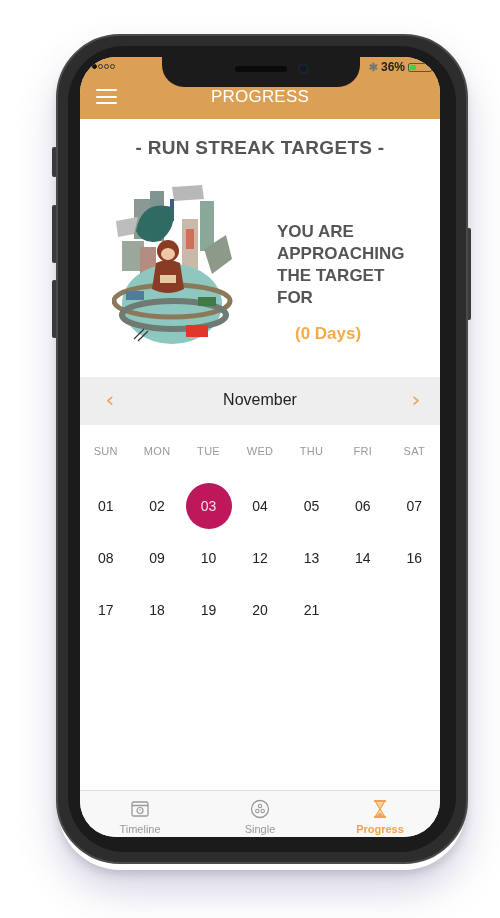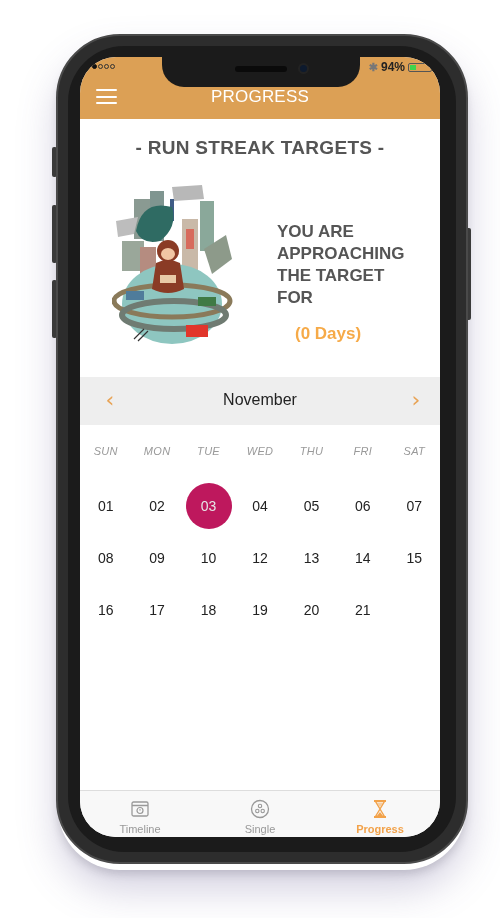--- a/index.html
+++ b/index.html
@@ -101,21 +101,20 @@
     font-size: 16px; color: #222222;
   }
 
   .weekdays {
     position: absolute; left: 0; top: 388px; width: 360px; display: grid;
     grid-template-columns: repeat(7, 1fr);
   }
   .weekday {
     text-align: center; font-size: 11px; color: #999999; letter-spacing: 0.3px;
     padding-left: 0;
-    font-style: italic;
   }
   .days {
     position: absolute; left: 0; top: 423px; width: 360px; display: grid;
     grid-template-columns: repeat(7, 1fr); grid-auto-rows: 52px;
   }
   .day {
     display: flex; align-items: center; justify-content: center; cursor: pointer;
     font-size: 14px; color: #222222;
   }
   .day .num {
@@ -153,21 +152,21 @@
       <span class="dot"></span>
       <span class="dot"></span>
       <span class="dot"></span>
     </div>
     <div class="notch">
       <div class="speaker" style="left:73px;"></div>
       <div class="camera" style="left:136px;"></div>
     </div>
     <div class="status-right">
       <span class="bt-icon">✱</span>
-      <span>94%</span>
+      <span>36%</span>
       <span class="battery">
           <span class="fill" id="batt-fill" style="width: 6px;"></span>
         </span>
     </div>
     <div class="menu-btn">
       <span></span>
       <span></span>
       <span></span>
     </div>
     <div class="header-title">PROGRESS</div>
@@ -265,23 +264,20 @@
       <div class="day">
         <span class="num">12</span>
       </div>
       <div class="day">
         <span class="num">13</span>
       </div>
       <div class="day">
         <span class="num">14</span>
       </div>
       <div class="day">
-        <span class="num">15</span>
-      </div>
-      <div class="day">
         <span class="num">16</span>
       </div>
       <div class="day">
         <span class="num">17</span>
       </div>
       <div class="day">
         <span class="num">18</span>
       </div>
       <div class="day">
         <span class="num">19</span>

